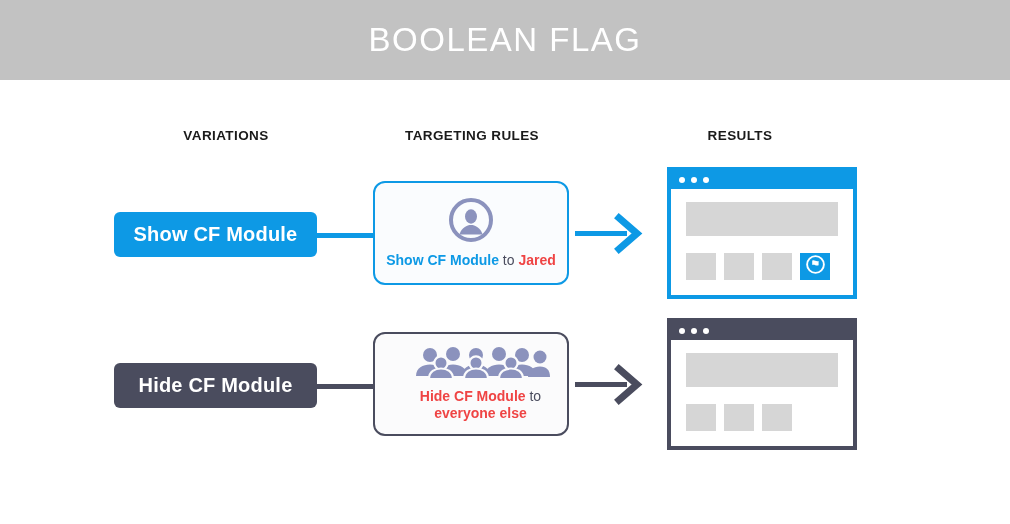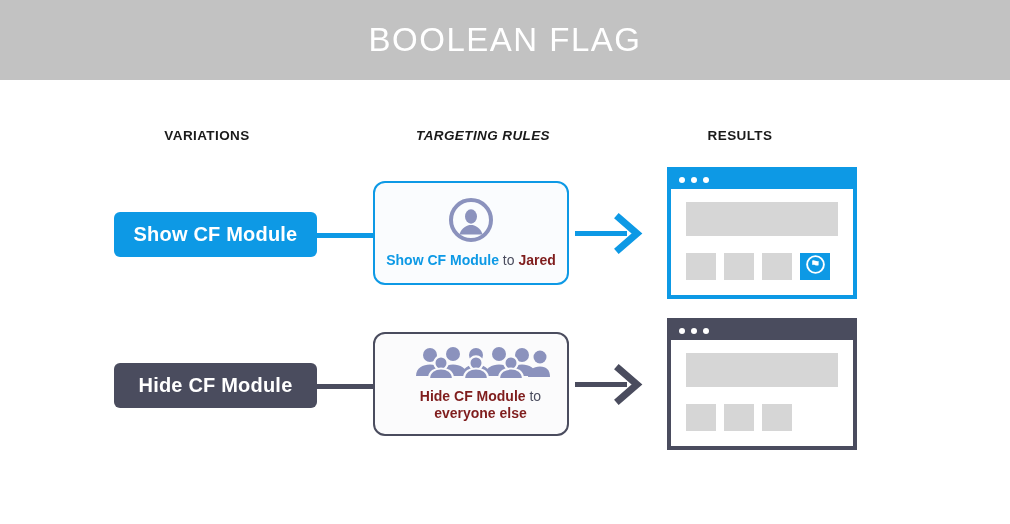--- a/index.html
+++ b/index.html
@@ -42,22 +42,22 @@
   .col-header {
     position: absolute;
     font-size: 13.5px;
     font-weight: bold;
     color: #1a1a1a;
     letter-spacing: 0.4px;
     text-align: center;
     transform: translateX(-50%);
     white-space: nowrap;
   }
-  .col-header.variations     { left: 207px; }
-  .col-header.targeting      { left: 483px; font-style: italic; }
+  .col-header.variations     { left: 226px; }
+  .col-header.targeting      { left: 472px; }
   .col-header.results        { left: 740px; }
 
   
   .row {
     position: absolute;
     left: 0;
     width: 1010px;
     height: 160px;
   }
   .row-1 { top: 155px; text-decoration: underline; }
@@ -125,21 +125,21 @@
     font-size: 14px;
     text-align: center;
     line-height: 17px;
     color: #4a4c5e;
   }
   .card-text .strong-blue {
     color: #0d99e5;
     font-weight: bold;
   }
   .card-text .strong-dark {
-    color: #7f1d1d;
+    color: #ef4444;
     font-weight: bold;
   }
   .card-text .plain {
     color: #4a4c5e;
     font-weight: normal;
   }
   .card-text.two-line .l1 { display: block; }
   .card-text.two-line .l2 { display: block; }
 
   

